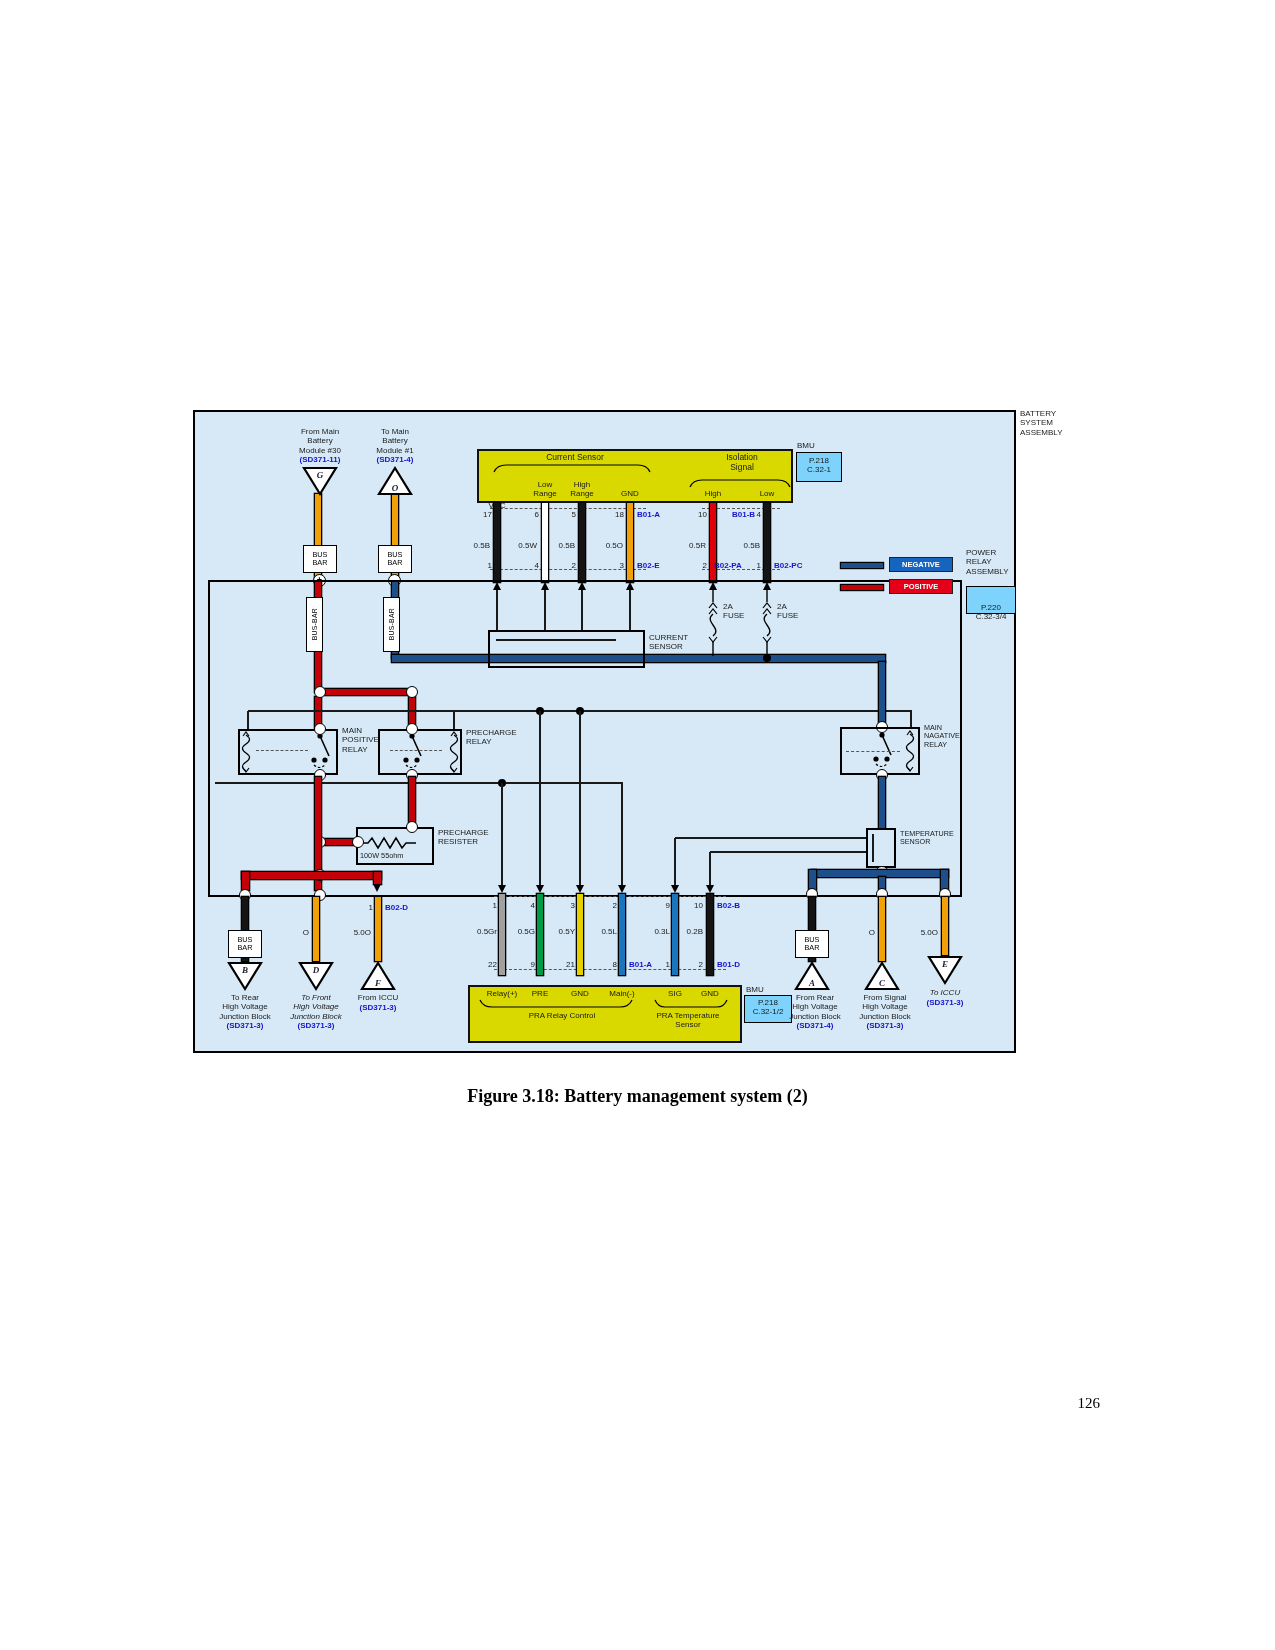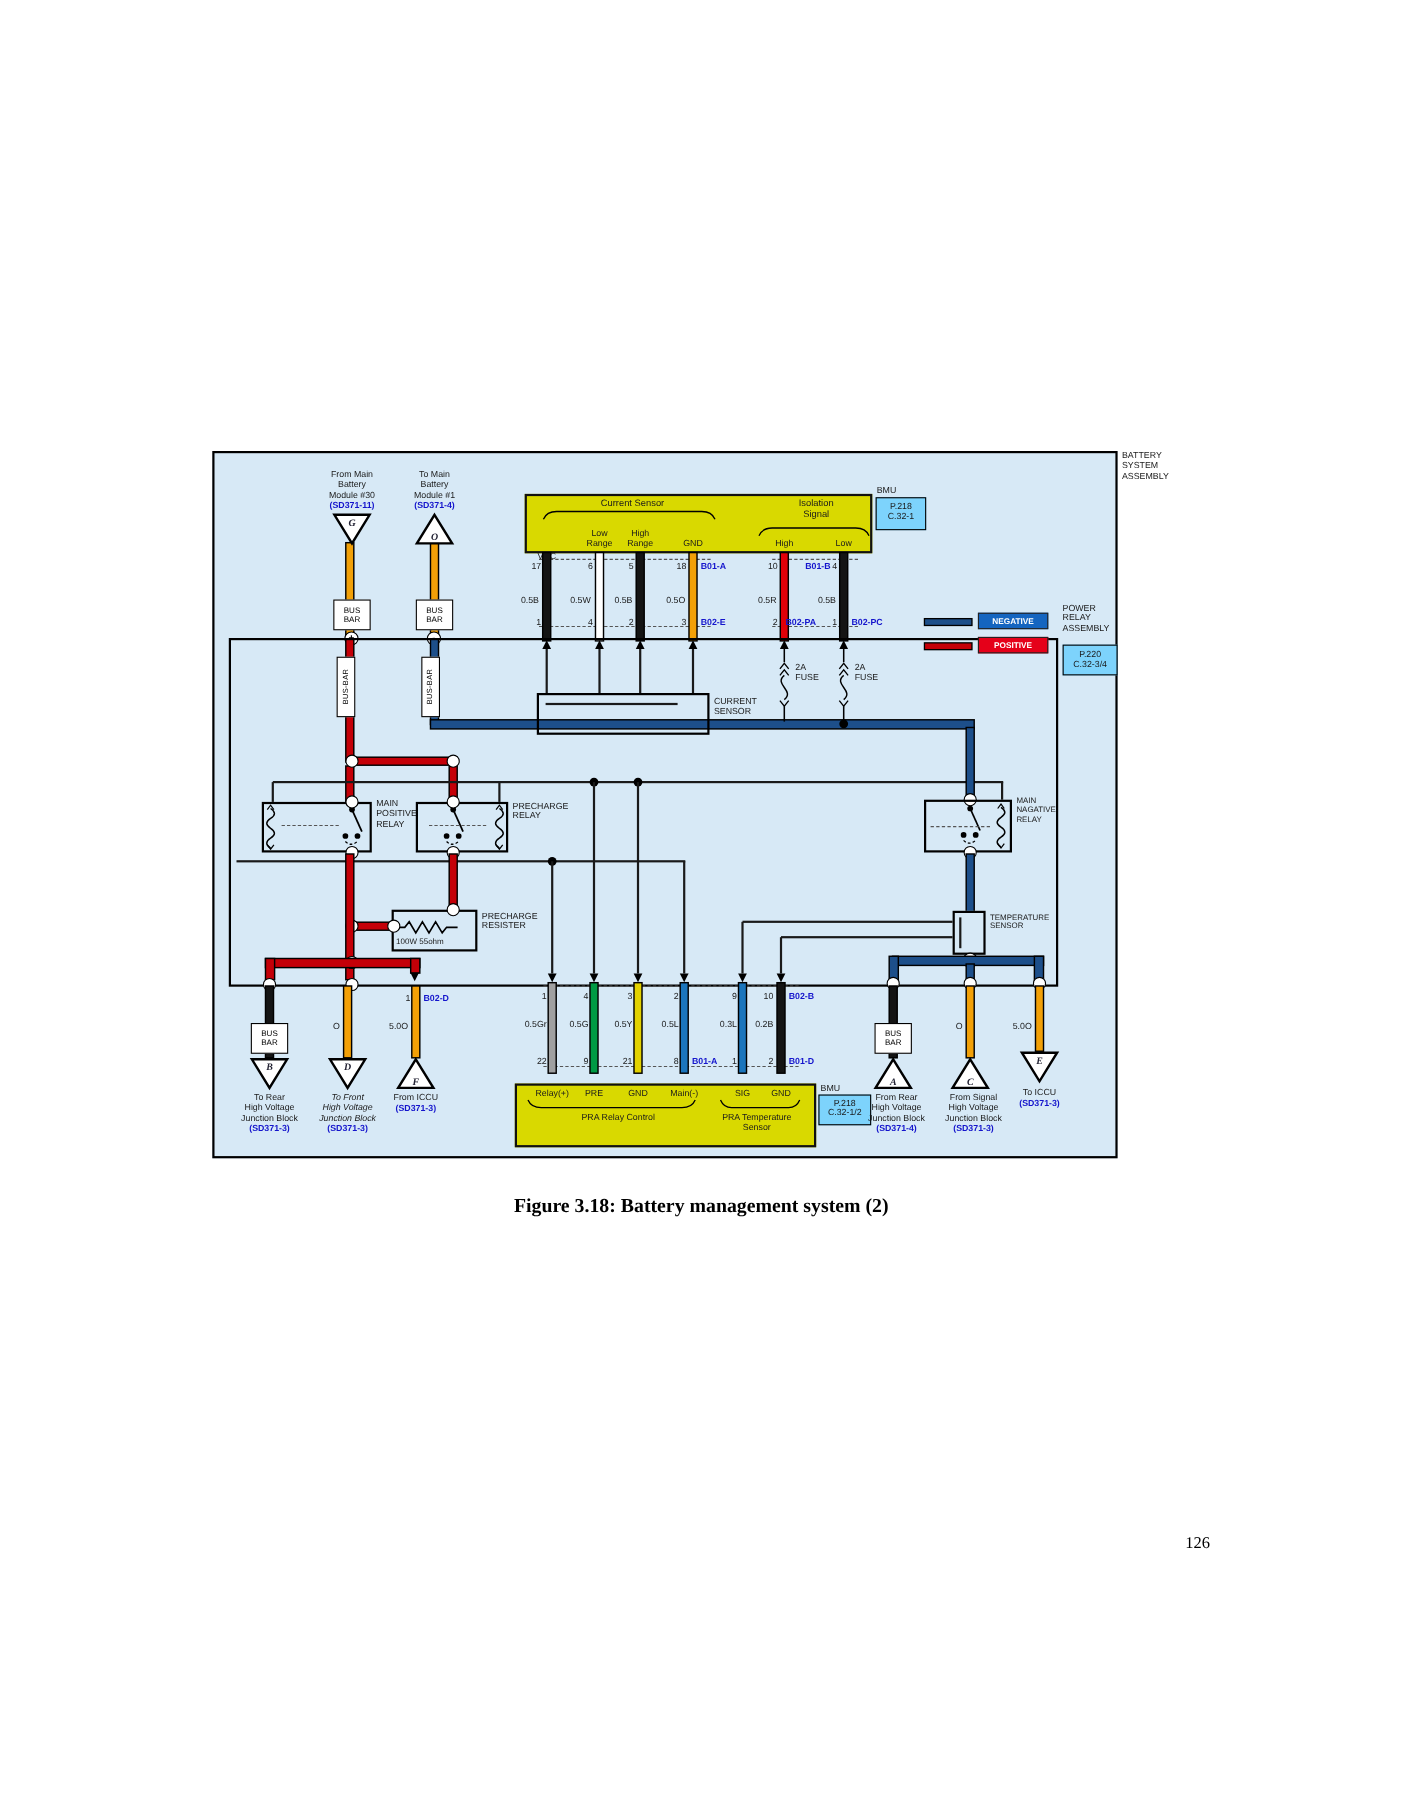--- a/index.html
+++ b/index.html
@@ -130,21 +130,21 @@
 <div class="t tr" style="left:689px;top:561px;width:18px;">2</div>
 <div class="t tr" style="left:743px;top:561px;width:18px;">1</div>
 <div class="t blue" style="left:637px;top:561px;">B02-E</div>
 <div class="t blue" style="left:714px;top:561px;">B02-PA</div>
 <div class="t blue" style="left:774px;top:561px;">B02-PC</div>
 
 <div class="bx2" style="left:208px;top:580px;width:754px;height:317px;"></div>
 <div class="t" style="left:966px;top:548px;">POWER
 RELAY
 ASSEMBLY</div>
-<div class="bx t tc" style="left:966px;top:586px;width:50px;height:28px;padding-top:3px;">P.220
+<div class="bx t tc" style="left:966px;top:586px;width:50px;height:28px;padding-top:16px;">P.220
 C.32-3/4</div>
 <div class="swatch" style="left: 841px; top: 563px; width: 42px; background: rgb(29, 79, 138);"></div>
 <div class="badge" style="left: 889px; top: 557px; width: 64px; height: 15px; background: rgb(21, 101, 192);">NEGATIVE</div>
 <div class="swatch" style="left: 841px; top: 585px; width: 42px; background: rgb(196, 0, 8);"></div>
 <div class="badge" style="left: 889px; top: 579px; width: 64px; height: 15px; background: rgb(229, 0, 25);">POSITIVE</div>
 
 <div class="w" style="left: 315px; top: 582px; width: 6px; height: 110px; background: rgb(196, 0, 8);"></div>
 <div class="vlabel" style="left:306px;top:597px;width:17px;height:55px;">
     <span>BUS-BAR</span>
   </div>
@@ -426,14 +426,14 @@
 High Voltage
 Junction Block</div>
 <div class="t tc blue" style="left:838px;top:1021px;width:94px;">(SD371-3)</div>
 
 <div class="w" style="left: 942px; top: 897px; width: 6px; height: 58px; background: rgb(242, 160, 7);"></div>
 <div class="t tr" style="left:910px;top:928px;width:28px;">5.0O</div>
 <svg style="left:927px;top:955px;" width="36" height="30" viewBox="0 0 36 30">
   <polygon class="tri-poly" points="2,2 34,2 18,28"></polygon>
   <text class="tri-letter" x="18" y="12">E</text>
 </svg>
-<div class="t tc" style="left:898px;top:988px;width:94px;">To ICCU</div>
+<div class="t tc" style="left:898px;top:988px;width:94px;font-style:italic;">To ICCU</div>
 <div class="t tc blue" style="left:898px;top:998px;width:94px;">(SD371-3)</div>
 
 </body></html>

